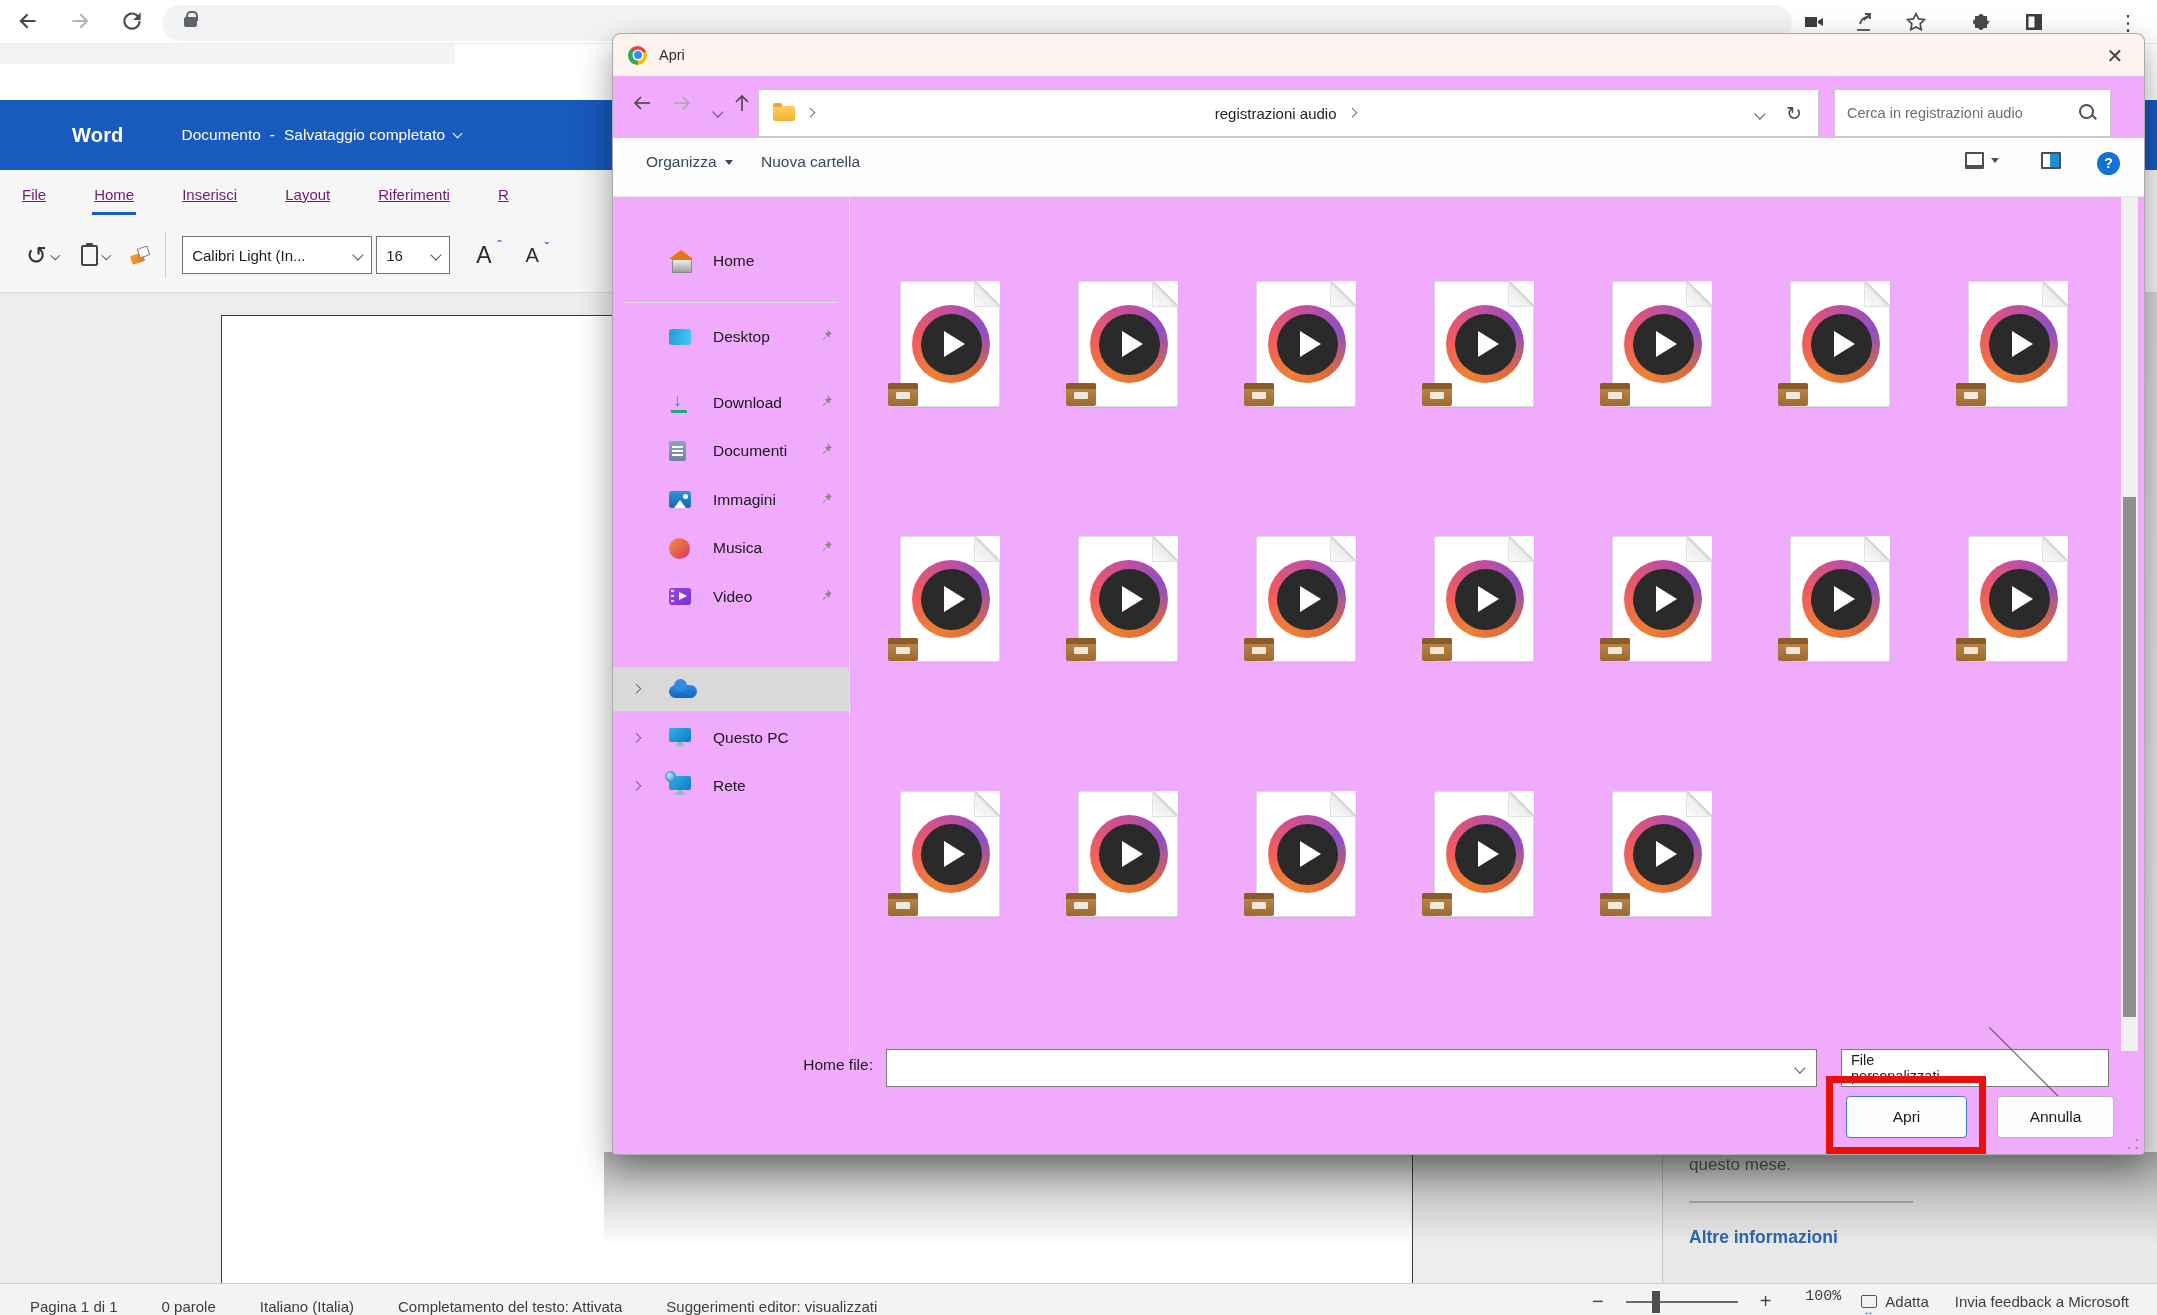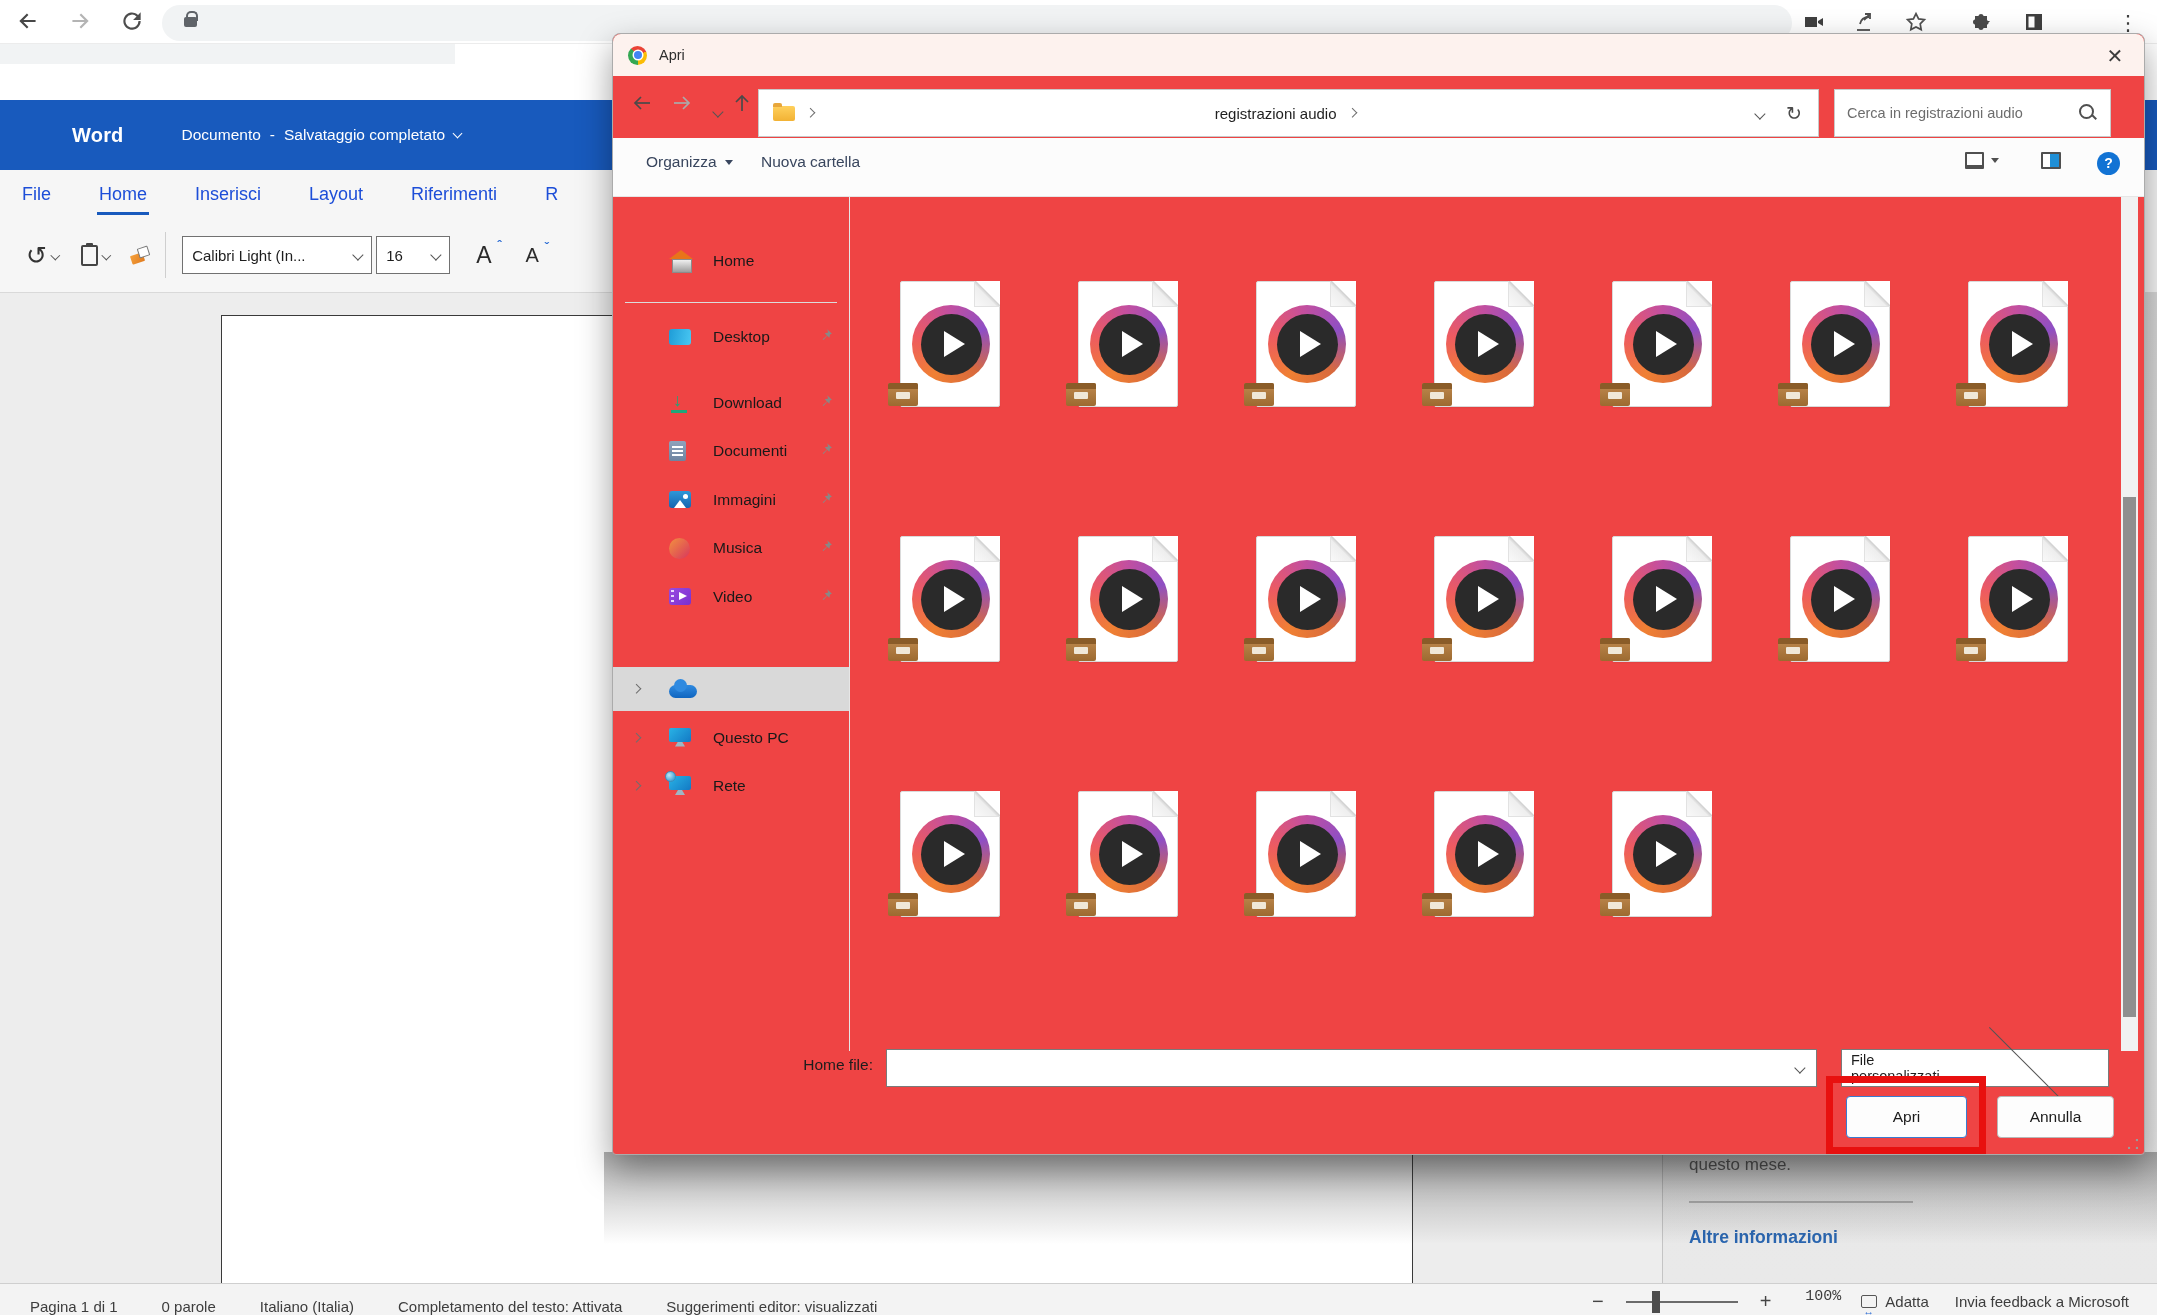--- a/index.html
+++ b/index.html
@@ -28,21 +28,21 @@
   
   .word-header { position:absolute; left:0; top:100px; width:2157px; height:70px; background:#185abd; color:#fff; display:flex; align-items:center; }
   .grid-icon { width:5px; height:5px; background:#fff; border-radius:50%; margin:0 0 12px 26px;
     box-shadow:7px 0 0 #fff,14px 0 0 #fff, 0 7px 0 #fff,7px 7px 0 #fff,14px 7px 0 #fff, 0 14px 0 #fff,7px 14px 0 #fff,14px 14px 0 #fff; }
   .word-logo { font-size:20px; font-weight:bold; margin-left:46px; letter-spacing:.2px; }
   .doc-title { display:flex; align-items:center; gap:9px; margin-left:58px; font-size:15.5px; }
   .doc-title .wcv { border-color:#fff; border-width:0 1.5px 1.5px 0; padding:3px; margin-top:-3px; }
 
   
   .ribbon-tabs { position:absolute; left:0; top:170px; width:2157px; height:48px; background:#f6f6f6; display:flex; align-items:stretch; padding-left:20px; }
-  .rtab { position:relative; border:none; background:none; font-family:inherit; font-size:18px; color:#1d4ed8; padding:0 2px; margin-right:44px; cursor:pointer; }
+  .rtab { position:relative; border:none; background:none; font-family:inherit; font-size:15px; color:#701a75; padding:0 2px; margin-right:44px; cursor:pointer;text-decoration:underline; }
   .rtab.active::after { content:""; position:absolute; left:0; right:0; bottom:3px; height:3px; background:#185abd; }
 
   
   .ribbon-toolbar { position:absolute; left:0; top:218px; width:2157px; height:75px; background:#f6f6f6; border-bottom:1px solid #d9d9d9; display:flex; align-items:center; padding-left:26px; }
   .tb-btn { background:none; border:none; cursor:pointer; display:flex; align-items:center; gap:5px; color:#333; }
   .undo-glyph { font-size:25px; color:#333; line-height:22px; }
   .clip { position:relative; width:17px; height:21px; border:2px solid #444; border-radius:2px; background:#f6f6f6; }
   .clip::before { content:""; position:absolute; left:3px; top:-4px; width:7px; height:4px; background:#444; border-radius:1px; }
   .brush { position:relative; width:20px; height:20px; margin:0 6px; }
   .brush::before { content:""; position:absolute; left:2px; top:9px; width:13px; height:9px; background:linear-gradient(135deg,#f5a13c,#e07b1f); transform:rotate(-18deg); border-radius:1px; }
@@ -76,21 +76,21 @@
   .zoom-slider { position:relative; width:112px; height:22px; margin:0 14px; cursor:pointer; }
   .zoom-track { position:absolute; left:0; right:0; top:10px; height:2px; background:#6b6b6b; }
   .zoom-thumb { position:absolute; left:26px; top:0; width:8px; height:22px; background:#4d4d4d; }
   .zoom-pct { margin:0 20px 10px 26px; cursor:pointer;font-family:Liberation Mono, monospace; }
   .fit-wrap { display:flex; align-items:center; gap:8px; margin-right:26px; cursor:pointer; }
   .fit-icon { position:relative; width:16px; height:13px; border:1.6px solid #555; border-radius:2px; }
   .fit-icon::after { content:"\2194"; position:absolute; left:1px; top:9px; color:#2b6cd4; font-size:11px; }
   .feedback { background:none; border:none; font-family:inherit; font-size:15px; color:#3d3d3d; cursor:pointer; }
 
   
-  .dialog { position:absolute; left:612px; top:33px; width:1533px; height:1122px; background:#ef4444; border:1px solid #ababab; border-radius:8px 8px 4px 4px; box-shadow:0 14px 34px rgba(0,0,0,.38); z-index:10; }
+  .dialog { position:absolute; left:612px; top:33px; width:1533px; height:1122px; background:#f0abfc; border:1px solid #ababab; border-radius:8px 8px 4px 4px; box-shadow:0 14px 34px rgba(0,0,0,.38); z-index:10; }
   .dlg-title { position:absolute; left:0; top:0; right:0; height:42px; background:#fdf2ee; border-radius:8px 8px 0 0; display:flex; align-items:center; }
   .dlg-title-label { font-size:14.5px; color:#2e2e2e; margin-left:12px; }
   .chrome-logo { position:relative; width:19px; height:19px; border-radius:50%; margin-left:15px; background:conic-gradient(from -45deg,#ea4335 0 110deg,#fbbc05 110deg 220deg,#34a853 220deg 360deg); overflow:hidden; }
   .chrome-logo::before { content:""; position:absolute; left:50%; top:50%; width:11px; height:11px; transform:translate(-50%,-50%); background:#fff; border-radius:50%; }
   .chrome-logo::after { content:""; position:absolute; left:50%; top:50%; width:8px; height:8px; transform:translate(-50%,-50%); background:#4285f4; border-radius:50%; }
   .dlg-close { position:absolute; right:14px; top:7px; width:30px; height:30px; background:none; border:none; font-size:20px; color:#3c3c3c; cursor:pointer; }
 
   .dlg-nav { position:absolute; left:0; top:42px; width:100%; height:62px; }
   .nav-ic { position:absolute; top:12px; width:34px; height:34px; background:none; border:none; cursor:pointer; font-size:21px; color:#4a4a4a; }
   .addr-box { position:absolute; left:145px; top:13px; width:1061px; height:48px; border:1px solid #c9c9c9; background:#fff; display:flex; align-items:center; }

